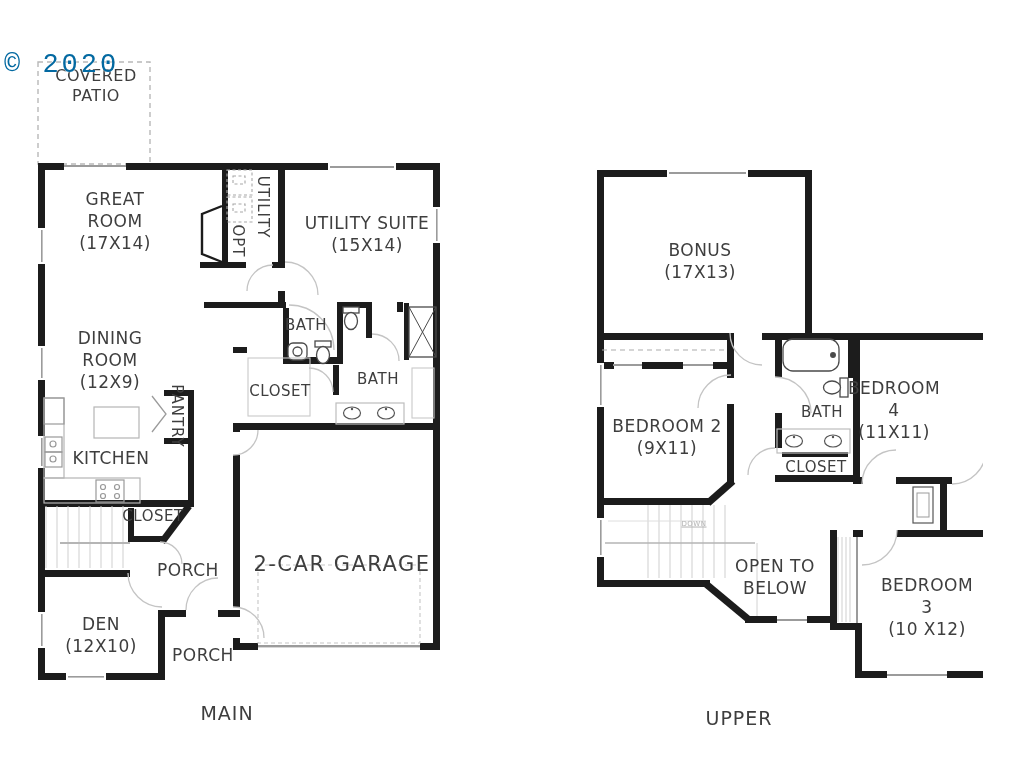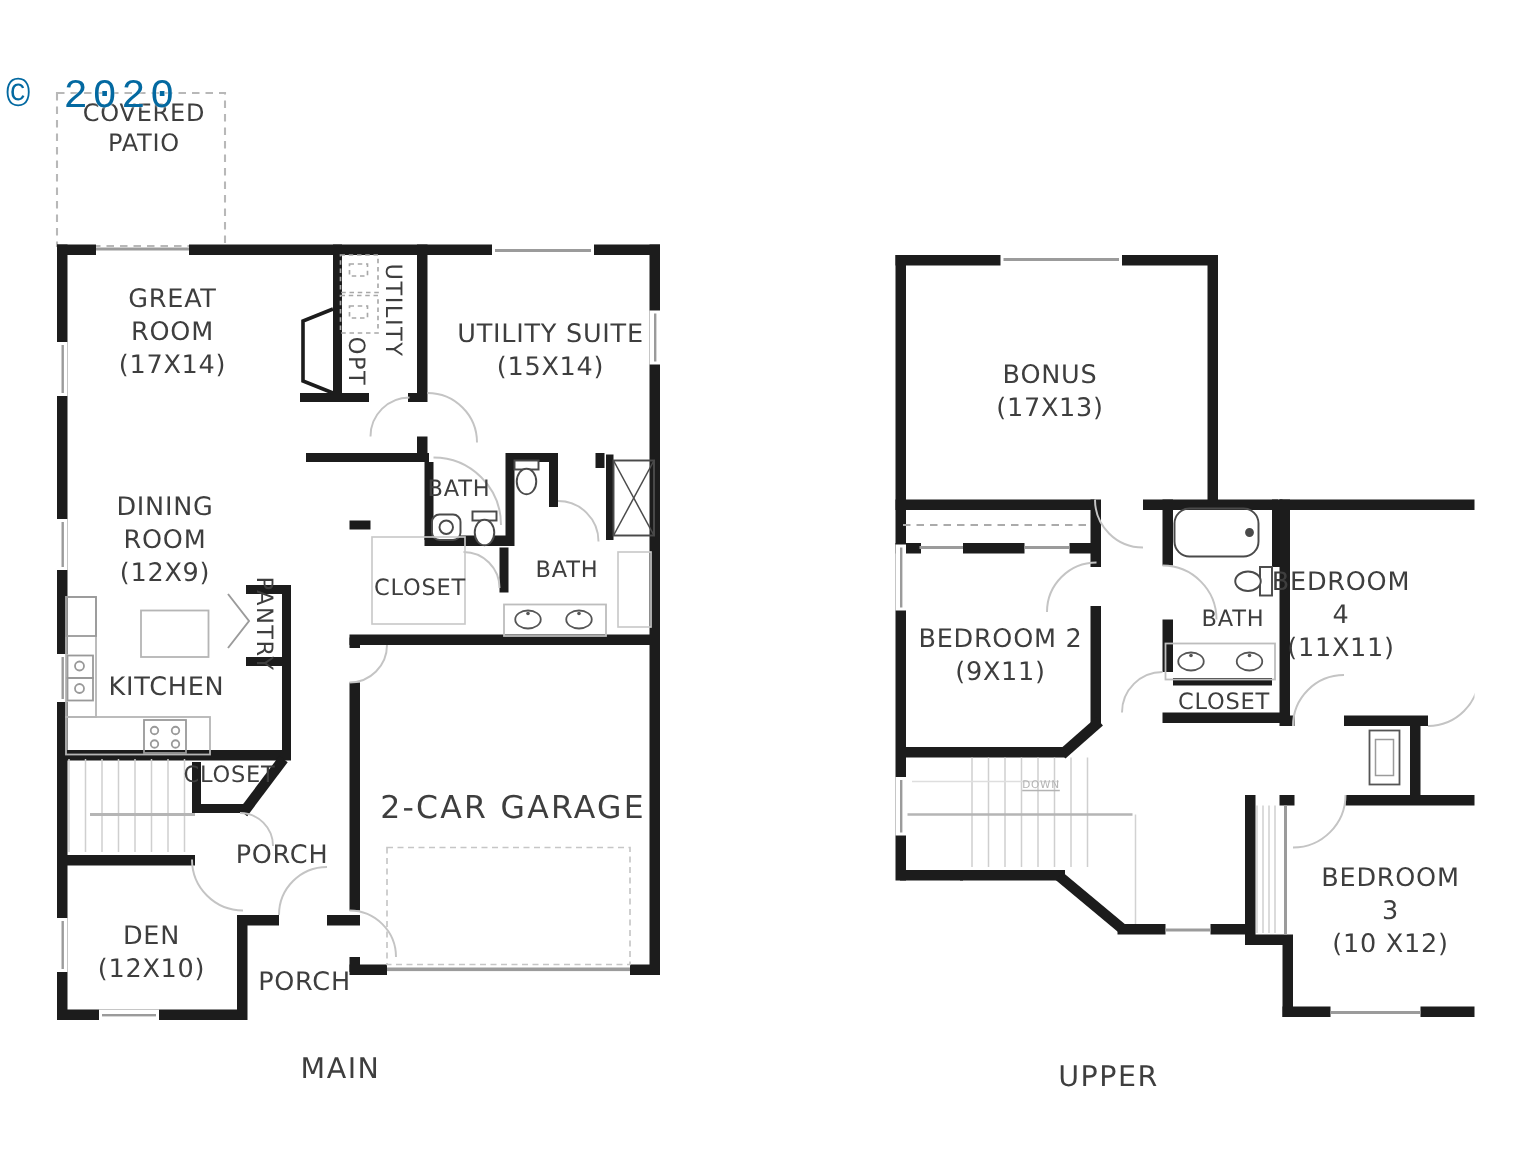--- a/index.html
+++ b/index.html
@@ -280,31 +280,33 @@
 <div class="lbl" style="left:110px;top:361px">DINING
 ROOM
 (12X9)</div>
 <div class="lbl vert" style="left:176px;top:416px">PANTRY</div>
 <div class="lbl" style="left:111px;top:459px">KITCHEN</div>
 <div class="lbl sm" style="left:153px;top:517px">CLOSET</div>
 <div class="lbl" style="left:188px;top:571px">PORCH</div>
 <div class="lbl" style="left:101px;top:636px">DEN
 (12X10)</div>
 <div class="lbl" style="left:203px;top:656px">PORCH</div>
-<div class="lbl lg" style="left:342px;top:539px">2-CAR GARAGE</div>
+<div class="lbl lg" style="left:342px;top:564px">2-CAR GARAGE</div>
 <div class="lbl floor" style="left:227px;top:687px">MAIN</div>
 
 <div class="lbl" style="left:700px;top:262px">BONUS
 (17X13)</div>
 <div class="lbl" style="left:667px;top:438px">BEDROOM 2
 (9X11)</div>
 <div class="lbl sm" style="left:822px;top:413px">BATH</div>
 <div class="lbl sm" style="left:816px;top:468px">CLOSET</div>
 <div class="lbl" style="left:894px;top:411px">BEDROOM 4
 (11X11)</div>
+<div class="lbl" style="left:775px;top:578px">OPEN TO
+BELOW</div>
 <div class="lbl" style="left:927px;top:608px">BEDROOM 3
 (10 X12)</div>
 <div class="lbl tiny" style="left:694px;top:524px">DOWN</div>
 <div class="lbl floor" style="left:739px;top:692px">UPPER</div>
 
 <div class="wm">© 2020</div>
 
 </div>
 
 </body></html>

